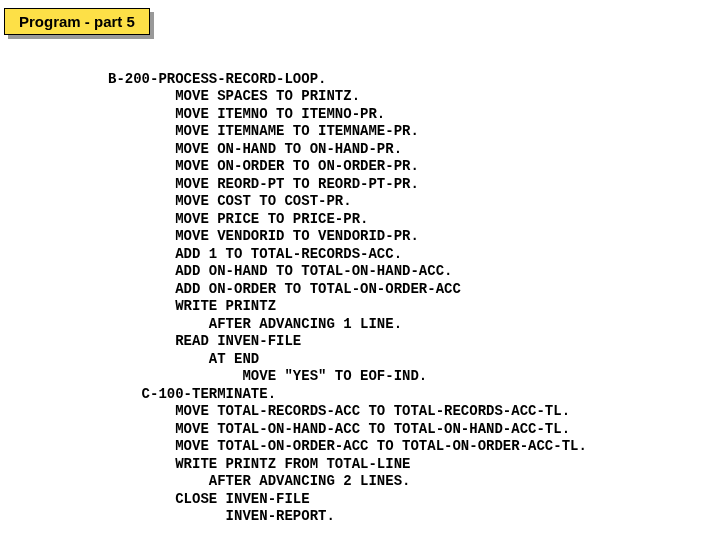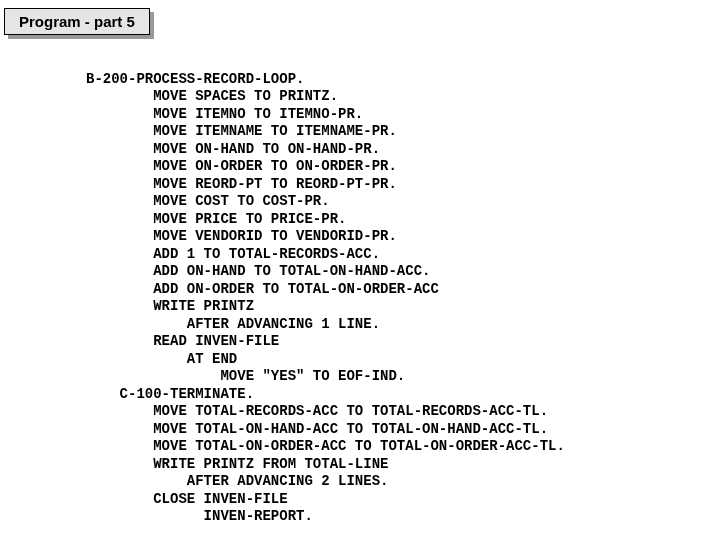--- a/index.html
+++ b/index.html
@@ -18,32 +18,32 @@
   .title-shadow {
     position: absolute;
     top: 4px;
     left: 4px;
     width: 100%;
     height: 100%;
     background: #999;
   }
   .title-front {
     position: relative;
-    background: #e5e5e5;
+    background: #fde047;
     border: 1px solid #000;
     padding: 4px 14px;
     font-weight: bold;
     font-size: 15px;
   }
   .code-block {
     font-family: "Courier New", Courier, monospace;
     font-size: 14px;
     line-height: 1.25;
     white-space: pre;
-    margin: 18px 0 0 86px;
+    margin: 18px 0 0 108px;
     font-weight: bold;
     color: #000;
   }
 </style>
 </head>
 <body>
 
 
 
 <div class="title-box">

